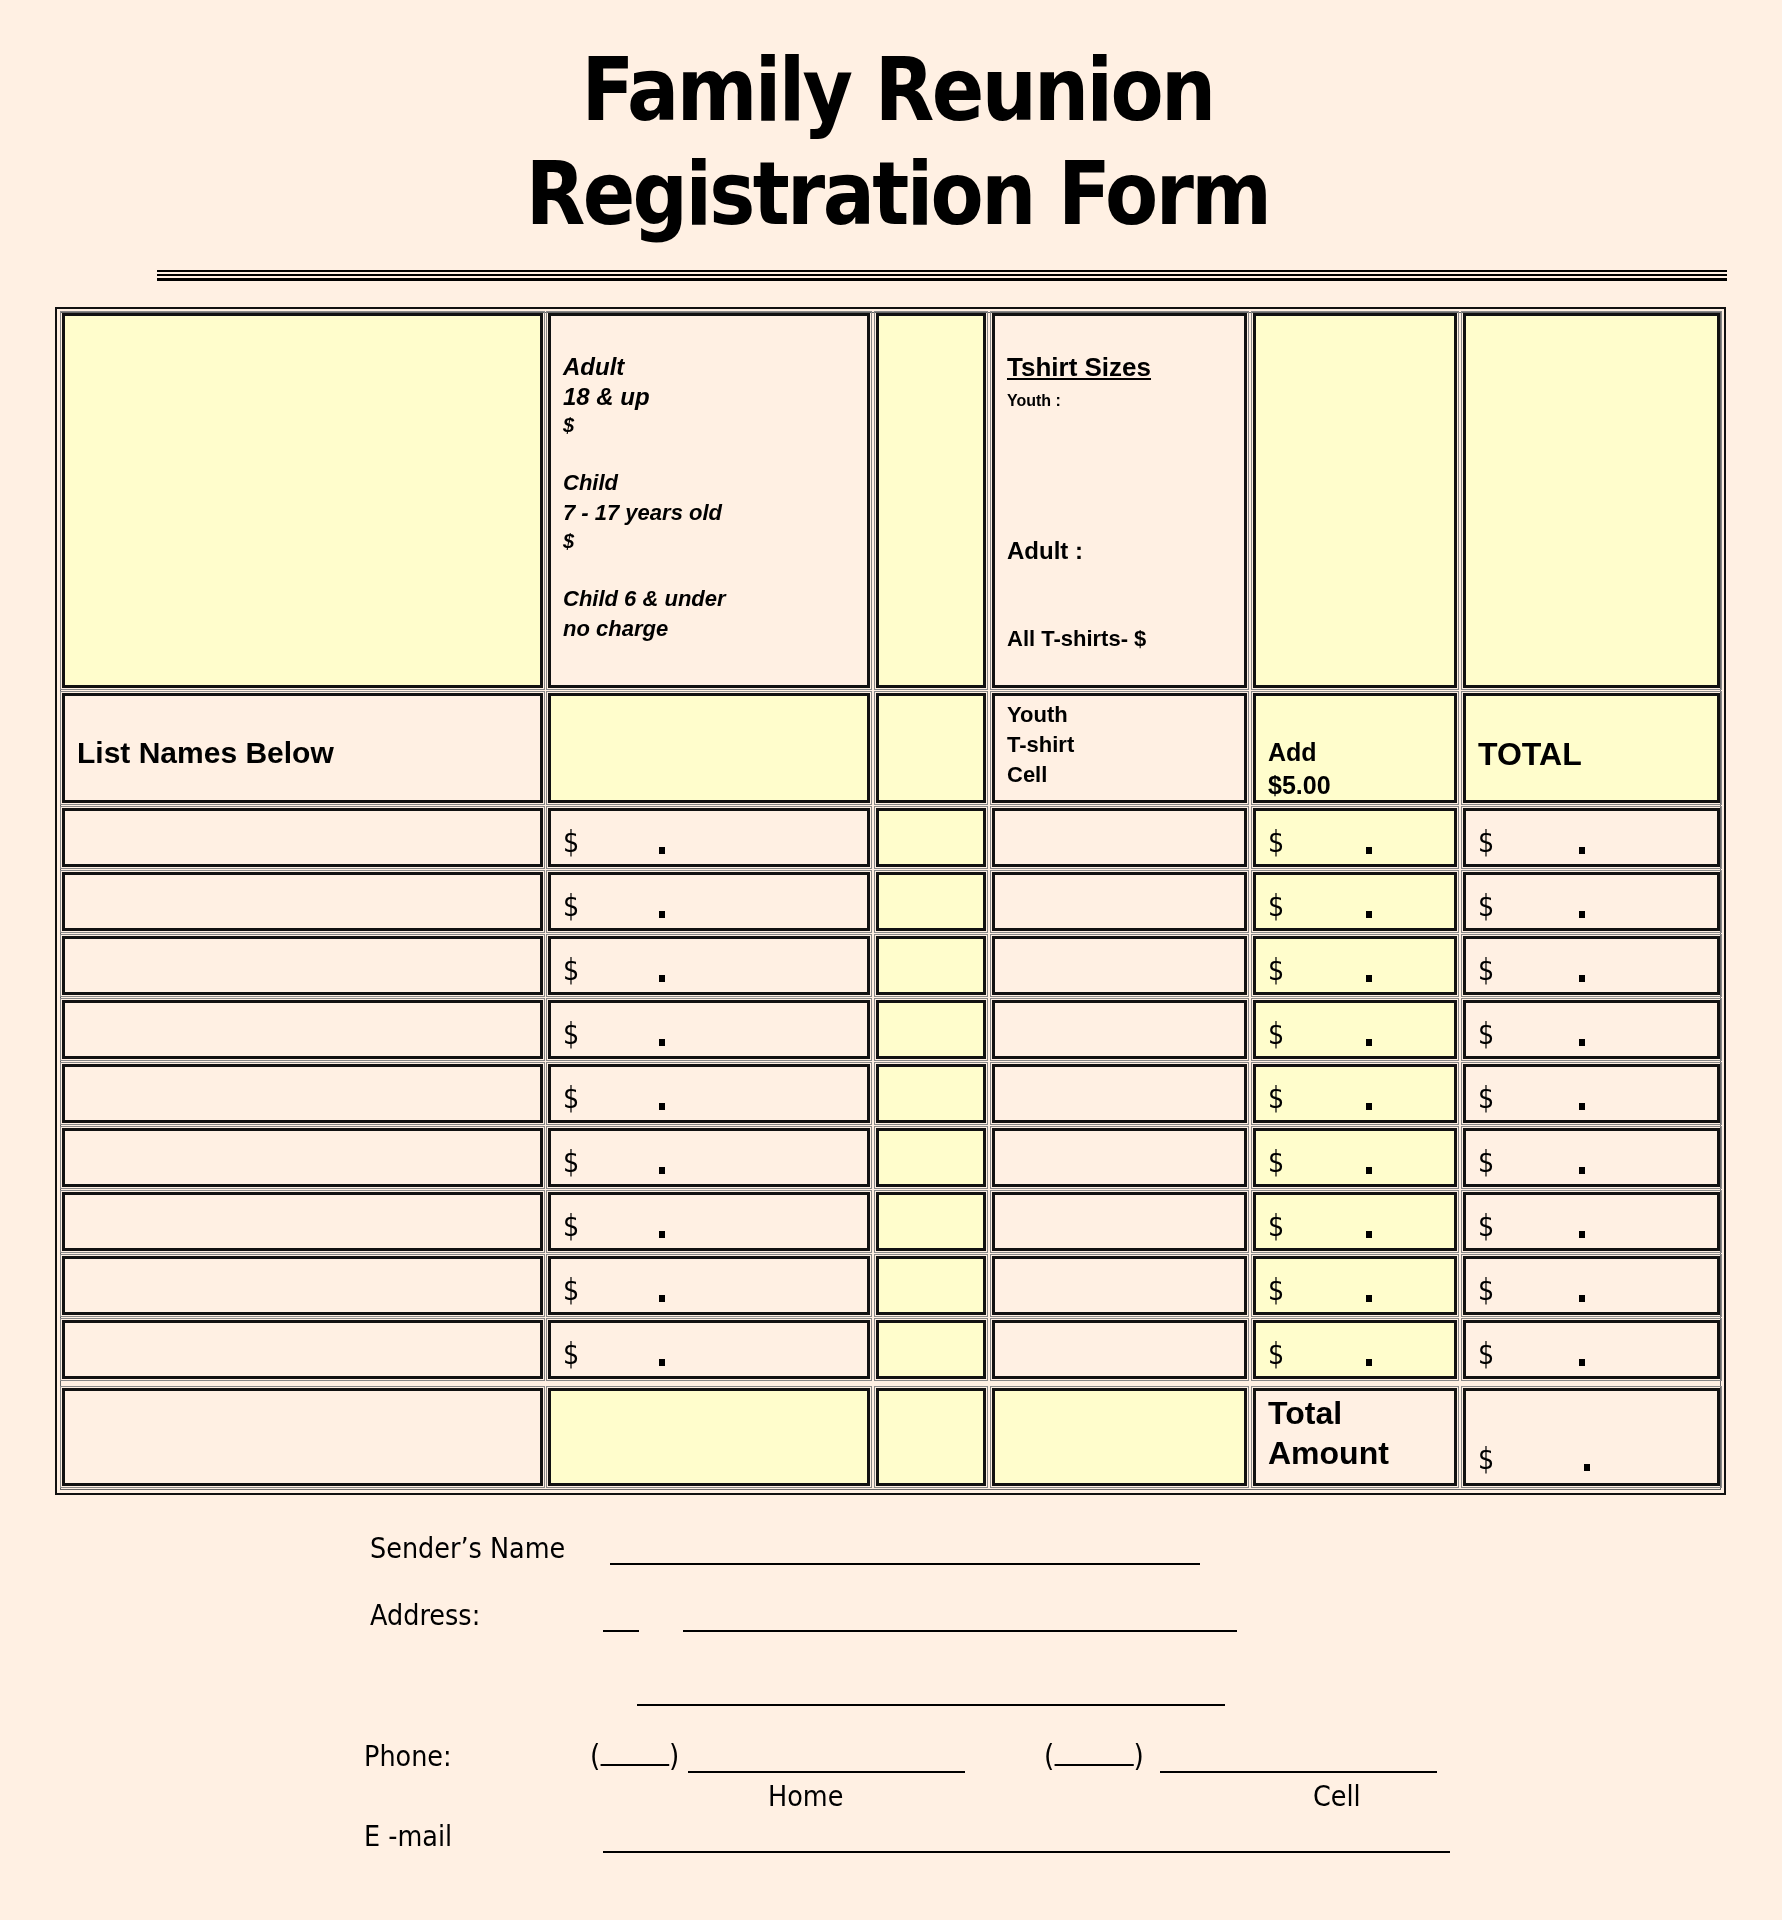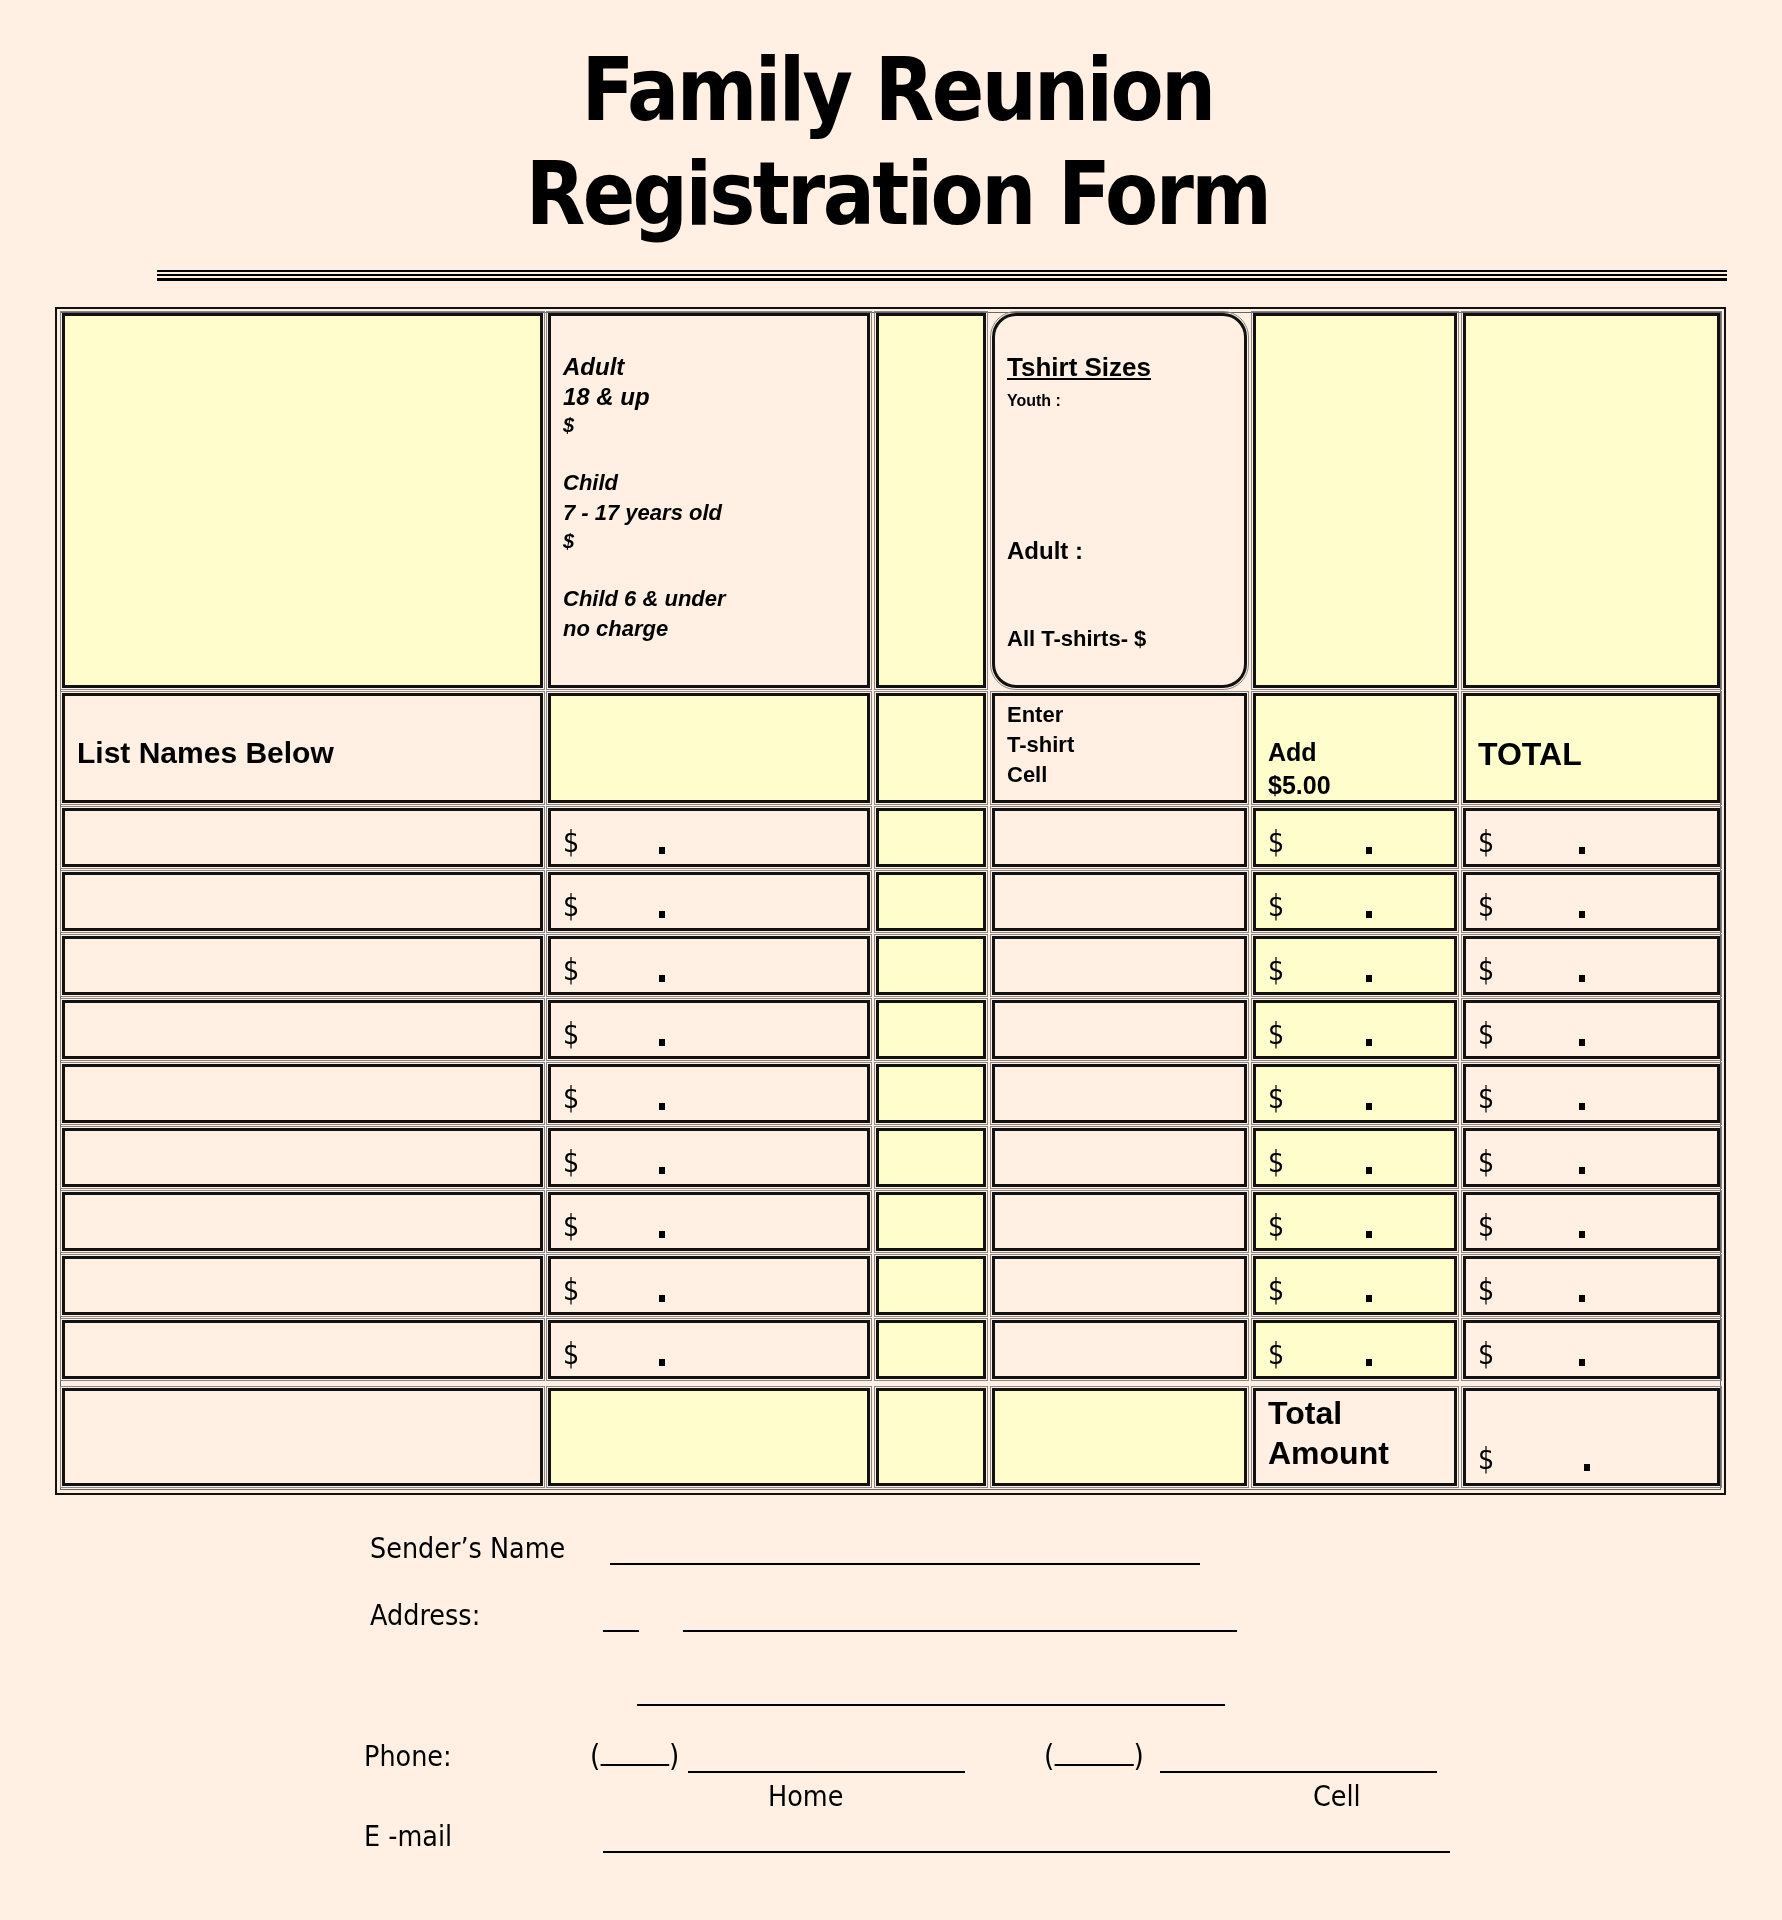--- a/index.html
+++ b/index.html
@@ -146,39 +146,39 @@
     <div style="height:30px"></div>
     <div class="small" style="font-size:22px;line-height:30px;">Child</div>
     <div class="small" style="font-size:22px;line-height:30px;">7 - 17 years old</div>
     <div class="small">$</div>
     <div style="height:30px"></div>
     <div class="small" style="font-size:22px;line-height:30px;">Child 6 &amp; under</div>
     <div class="small" style="font-size:22px;line-height:30px;">no charge</div>
   </div>
 </div>
 <div class="cell y" style="left:876px;top:313px;width:110px;height:375px;"></div>
-<div class="cell" style="left:992px;top:313px;width:255px;height:375px;border-radius:24px;">
+<div class="cell" style="left:992px;top:313px;width:255px;height:375px;">
   <div class="hdr-text" style="top:36px;">
     <div class="underline">Tshirt Sizes</div>
   </div>
   <div class="hdr-text small" style="top:72px;font-size:16px;">Youth  :</div>
   <div class="hdr-text small" style="top:222px;font-size:24px;">Adult :</div>
   <div class="hdr-text small" style="top:310px;font-size:22px;">All T-shirts- $</div>
 </div>
 <div class="cell y" style="left:1253px;top:313px;width:204px;height:375px;"></div>
 <div class="cell y" style="left:1463px;top:313px;width:257px;height:375px;"></div>
 
 <div class="cell" style="left:62px;top:693px;width:481px;height:110px;">
   <div class="hdr-text" style="top:40px;font-size:30px;line-height:34px;">List Names Below</div>
 </div>
 <div class="cell y" style="left:548px;top:693px;width:322px;height:110px;"></div>
 <div class="cell y" style="left:876px;top:693px;width:110px;height:110px;"></div>
 <div class="cell" style="left:992px;top:693px;width:255px;height:110px;">
   <div class="hdr-text small" style="top:4px;font-size:22px;line-height:30px;">
-    <div>Enter</div>
+    <div>Youth</div>
     <div>T-shirt</div>
     <div>Cell</div>
   </div>
 </div>
 <div class="cell y" style="left:1253px;top:693px;width:204px;height:110px;">
   <div class="hdr-text" style="top:4px;font-size:25px;line-height:33px;margin-top:36px;">
     <div>Add</div>
     <div>$5.00</div>
     <div>for T-Shirt</div>
   </div>

